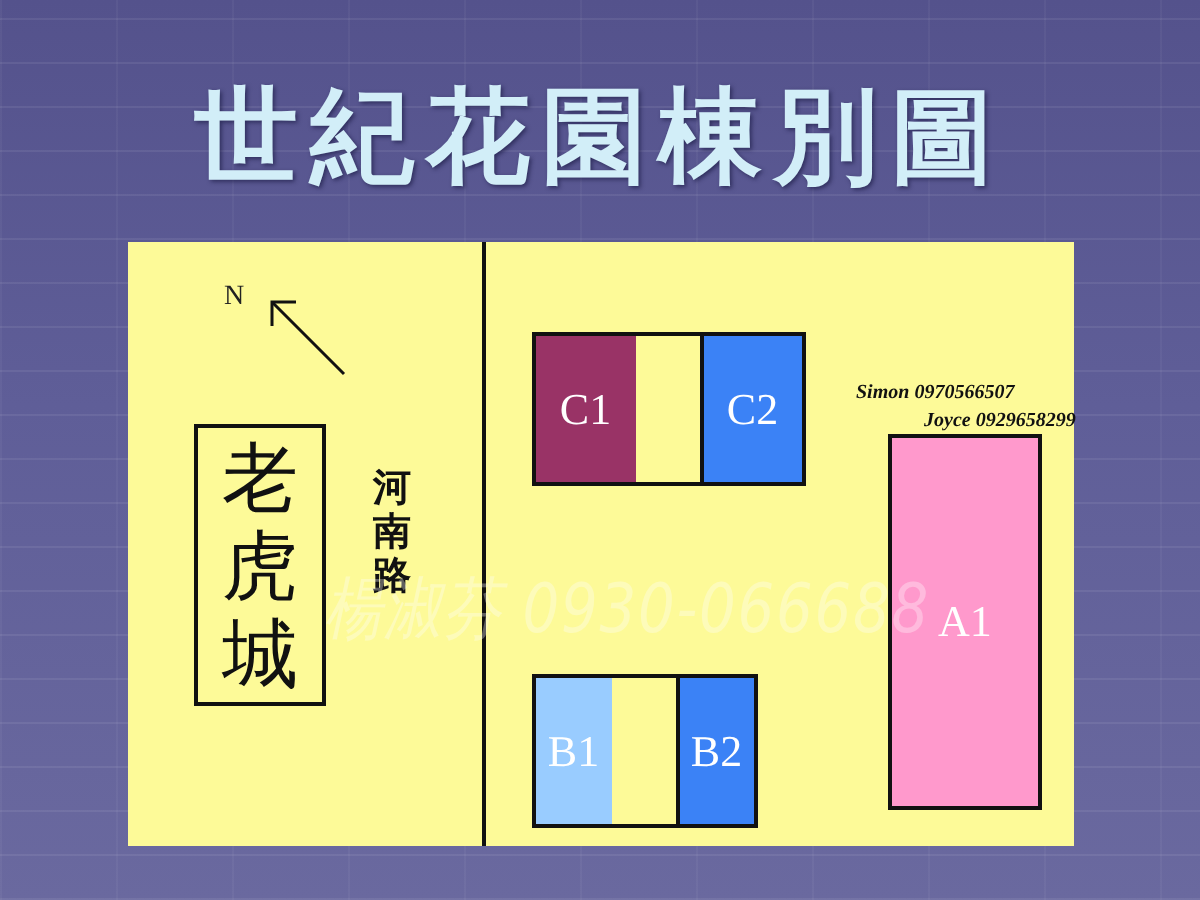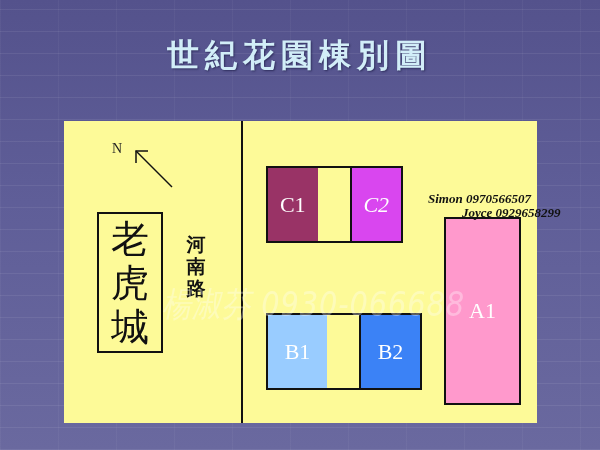--- a/index.html
+++ b/index.html
@@ -9,21 +9,21 @@
     font-family: "DejaVu Serif", serif;
   }
   .grid {
     position:absolute; inset:0; pointer-events:none;
     background-image:
       repeating-linear-gradient(0deg, rgba(255,255,255,0.07) 0 1px, transparent 1px 22px),
       repeating-linear-gradient(90deg, rgba(255,255,255,0.04) 0 1px, transparent 1px 58px);
   }
   .title {
     position:absolute; left:0; right:0; top:34px; text-align:center;
-    font-size:32px; color:#d2eef8; letter-spacing:6px; font-weight:bold;
+    font-size:52px; color:#d2eef8; letter-spacing:6px; font-weight:bold;
     text-shadow: 1px 1px 2px rgba(20,20,60,0.6);
     font-family: "DejaVu Serif", serif;
   }
   .panel {
     position:absolute; left:64px; top:121px; width:473px; height:302px;
     background:#fdfa98;
   }
   .divider { position:absolute; left:177px; top:0; width:2px; height:302px; background:#111; }
   .north-n { position:absolute; left:48px; top:20px; font-size:14px; color:#222; font-family:"Liberation Serif", serif; }
   .arrow { position:absolute; left:62px; top:24px; }
@@ -41,21 +41,21 @@
   .block { position:absolute; display:flex; border:2px solid #111; box-sizing:border-box;gap:32px; }
   .unit {
     flex:1; display:flex; align-items:center; justify-content:center;
     color:#fff; font-size:22px; font-family:"Liberation Serif", serif;
   }
   .unit + .unit { border-left:2px solid #111; }
   .vertical { flex-direction:column; }
   .vertical .unit + .unit { border-left:none; border-top:2px solid #111; }
   .contact {
     position:absolute; font-style:italic; font-weight:bold; color:#111;
-    font-family:"Liberation Serif", serif; font-size:13px; white-space:nowrap;
+    font-family:"Liberation Serif", serif; font-size:10px; white-space:nowrap;
   }
   .watermark {
     position:absolute; left:162px; top:282px; font-size:34px; font-style:italic;
     color:rgba(255,255,255,0.33); white-space:nowrap; letter-spacing:1px;
     font-family:"DejaVu Sans", sans-serif; transform:scaleX(0.85); transform-origin:left;
   }
 </style>
 </head>
 <body>
 
@@ -79,24 +79,24 @@
   </div>
 
   <div class="road">
     <span>河</span>
     <span>南</span>
     <span>路</span>
   </div>
 
   <div class="block" style="left:202px; top:45px; width:137px; height:77px;">
     <div class="unit" style="background:#993366;">C1</div>
-    <div class="unit" style="background:#d946ef;font-style:italic;">C2</div>
+    <div class="unit" style="background:#3b82f6;">C2</div>
   </div>
 
-  <div class="block" style="left:202px; top:192px; width:156px; height:77px;">
+  <div class="block" style="left:202px; top:216px; width:113px; height:77px;">
     <div class="unit" style="background:#99ccff;">B1</div>
     <div class="unit" style="background:#3b82f6;">B2</div>
   </div>
 
   <div class="block vertical" style="left:380px; top:96px; width:77px; height:188px;">
     <div class="unit" style="background:#ff99cc;">A1</div>
   </div>
 </div>
 
 <div class="contact" style="left:428px; top:191px;">

